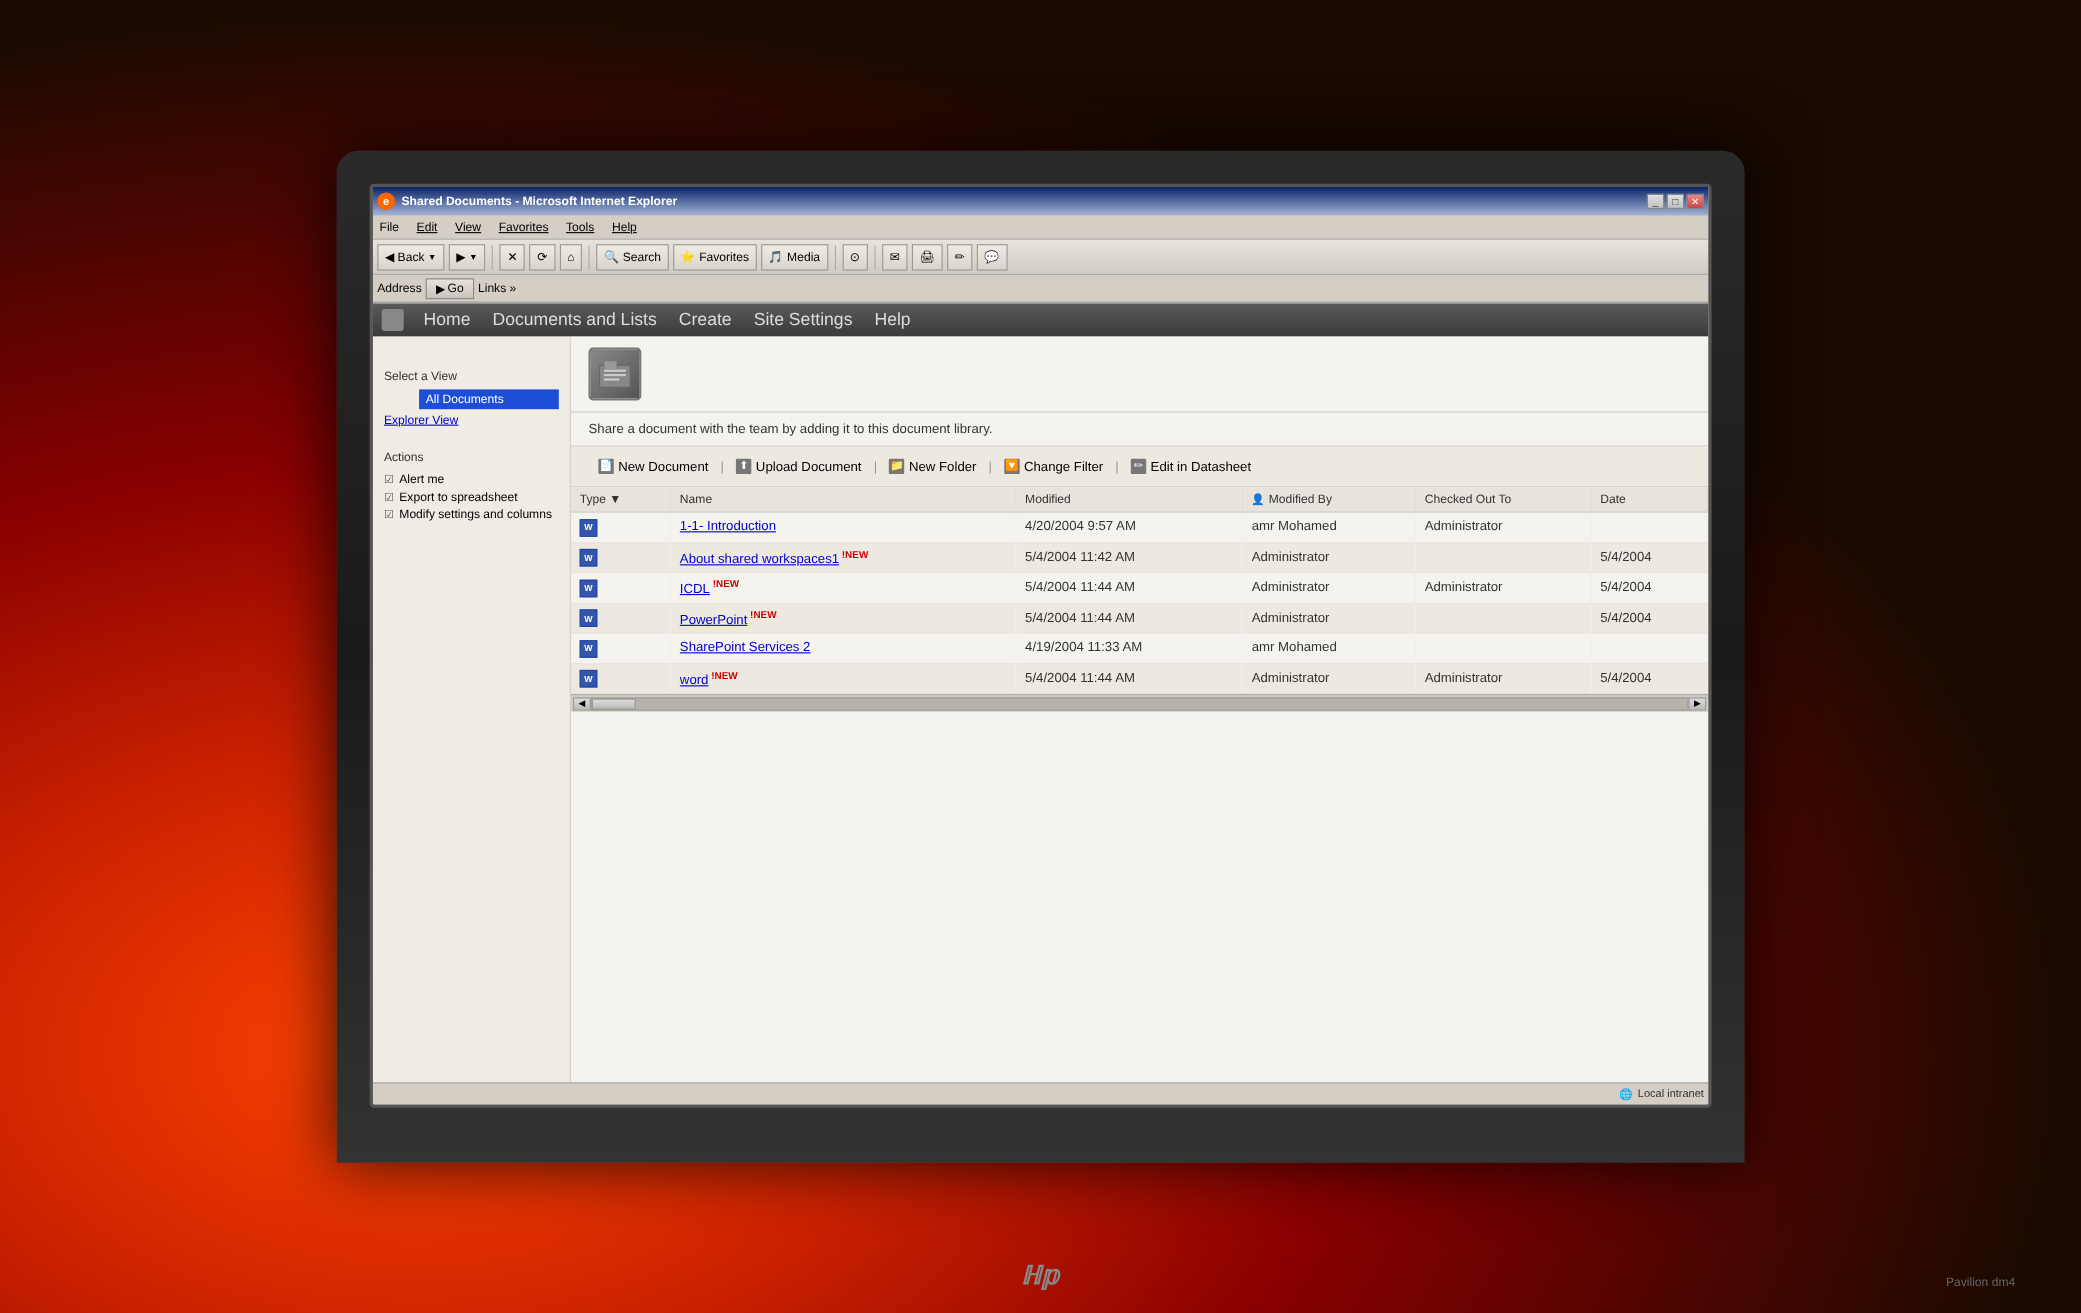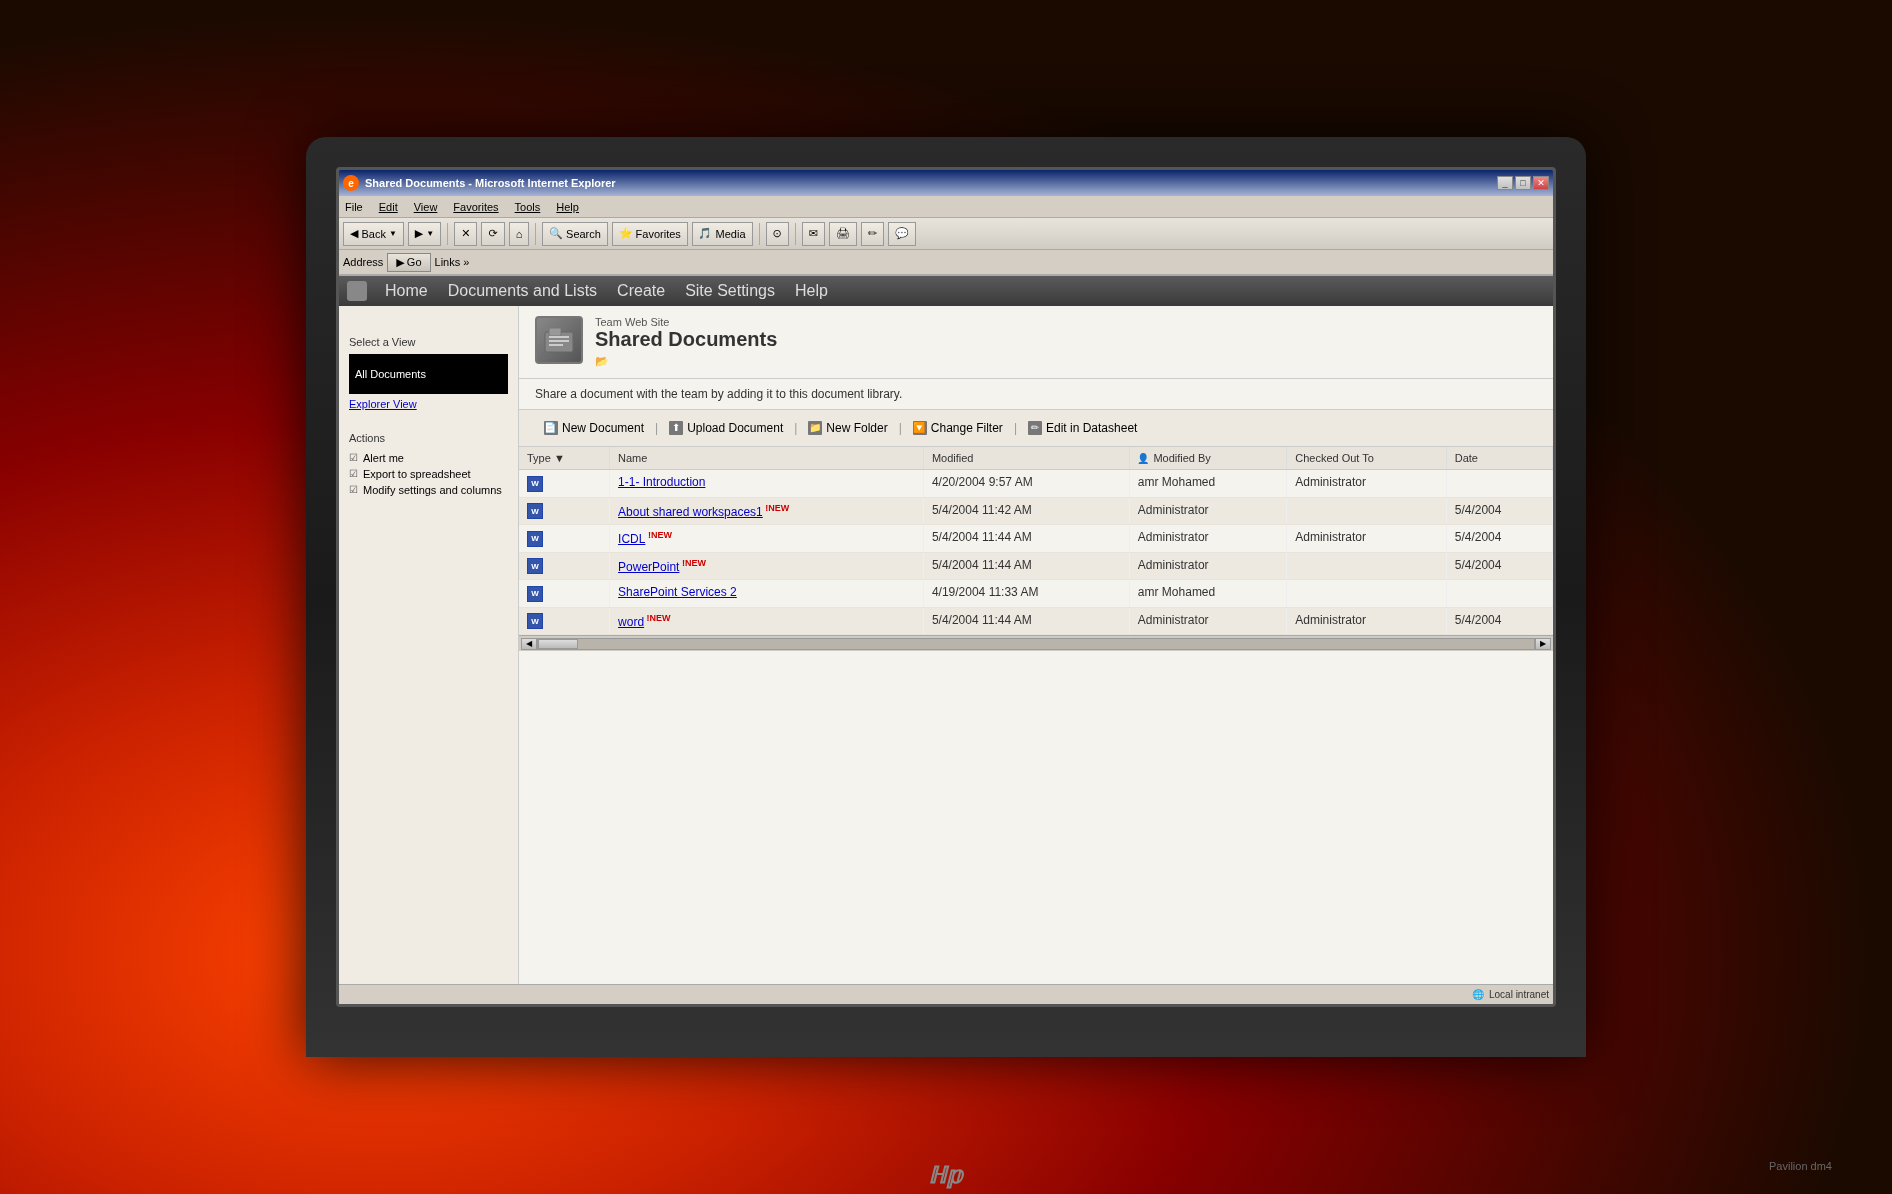--- a/index.html
+++ b/index.html
@@ -227,26 +227,27 @@
     }
     .sidebar-link {
       display: block;
       font-size: 11px;
       color: #0000cc;
       text-decoration: underline;
       cursor: pointer;
       padding: 2px 0;
     }
     .sidebar-link.active {
-      background: #000000;
+      background: #1d4ed8;
       color: white;
       text-decoration: none;
-      padding: 14px 6px;
+      padding: 3px 6px;
       display: block;
       margin-bottom: 2px;
+      margin-left: 32px;
     }
     .sidebar-action {
       font-size: 11px;
       color: #000;
       padding: 2px 0 2px 14px;
       position: relative;
       cursor: pointer;
     }
     .sidebar-action::before {
       content: '☑';
@@ -434,21 +435,21 @@
       cursor: pointer;
     }
 
     .table-wrapper {
       overflow: hidden;
       flex: 1;
     }
 
     .hp-logo {
       position: absolute;
-      bottom: 4px;
+      bottom: 20px;
       left: 50%;
       transform: translateX(-50%);
       color: #888;
       font-size: 24px;
       font-style: italic;
       font-weight: bold;
     }
     .pavilion-text {
       position: absolute;
       bottom: 22px;
@@ -557,27 +558,20 @@
 
         <div class="page-header">
           <div class="page-header-icon">
             <svg width="32" height="32" viewBox="0 0 32 32">
               <rect x="2" y="8" width="28" height="20" rx="2" fill="#888" stroke="#666" stroke-width="1"></rect>
               <rect x="6" y="4" width="12" height="8" rx="1" fill="#999" stroke="#777" stroke-width="1"></rect>
               <rect x="6" y="12" width="20" height="2" fill="#ccc"></rect>
               <rect x="6" y="16" width="20" height="2" fill="#ccc"></rect>
               <rect x="6" y="20" width="14" height="2" fill="#ccc"></rect>
             </svg>
-          </div>
-          <div class="page-header-text">
-            <div class="page-site-name">Team Web Site</div>
-            <div class="page-title">Shared Documents</div>
-            <div class="page-breadcrumb">
-              <span>📂</span>
-            </div>
           </div>
         </div>
 
         <div class="page-description">Share a document with the team by adding it to this document library.</div>
 
         <div class="doc-toolbar">
           <button class="doc-tb-btn">
             <span class="doc-tb-icon">📄</span>
             <span>New Document</span>
           </button>

